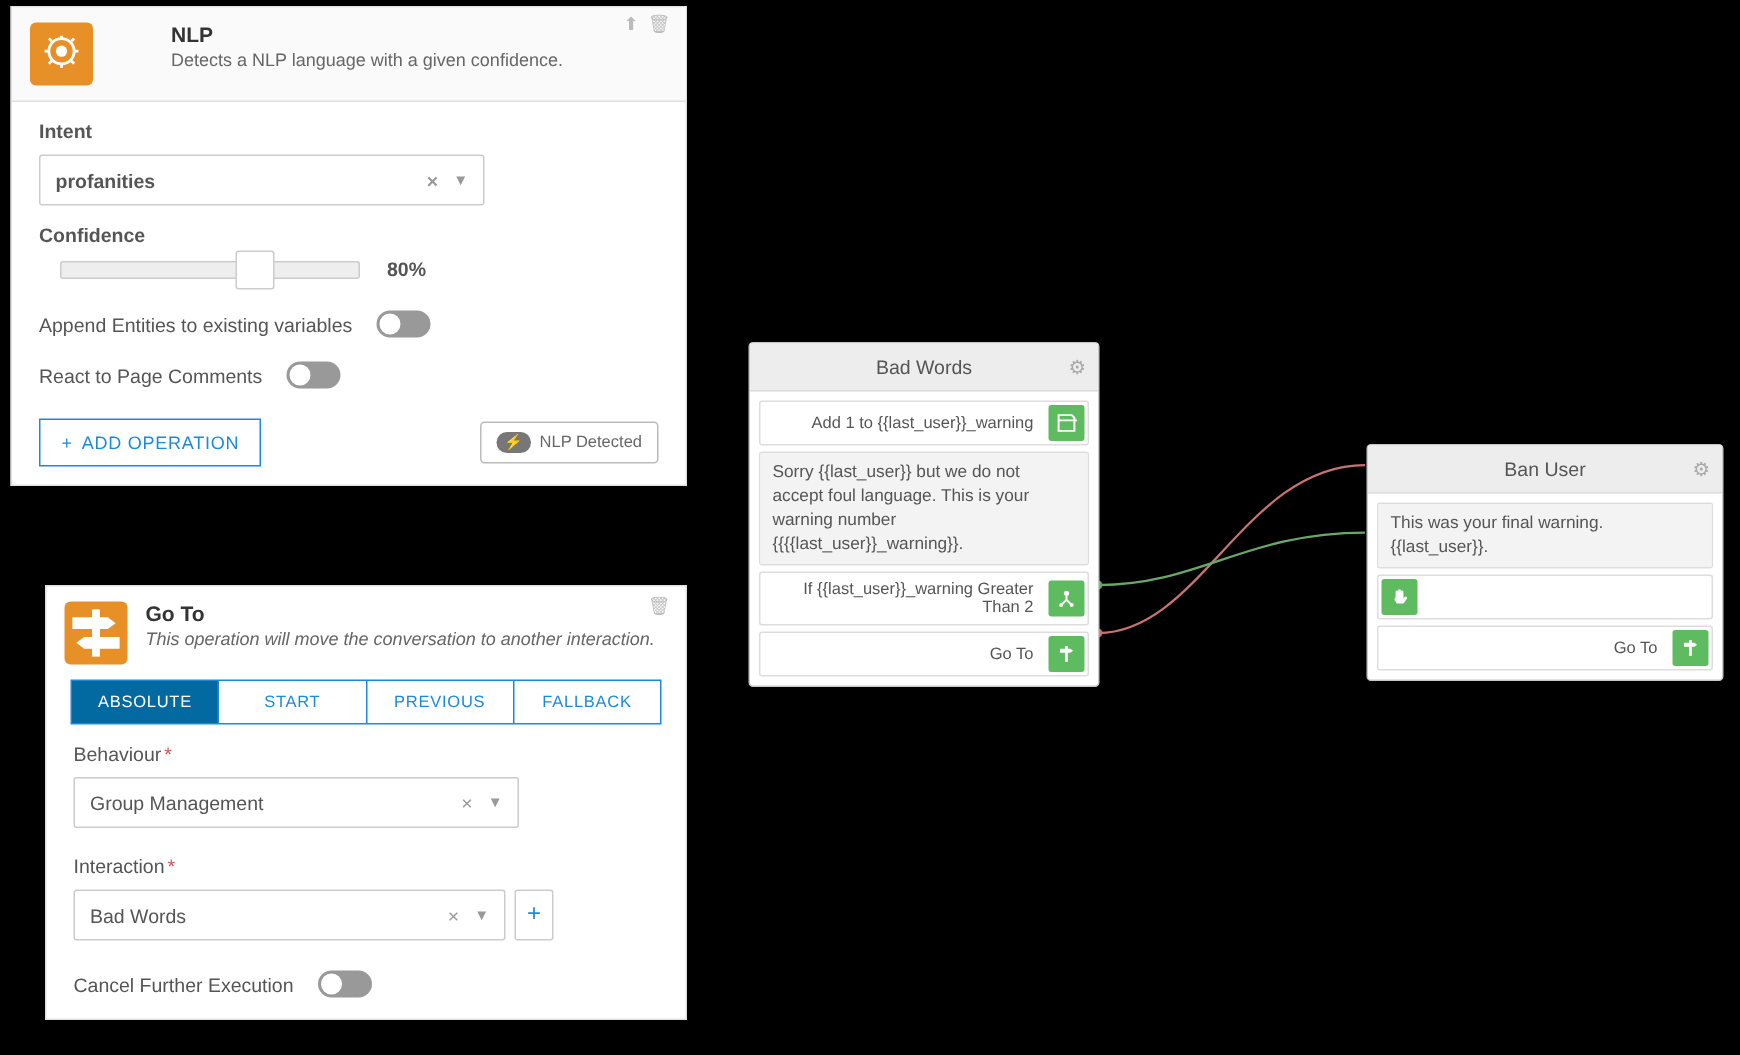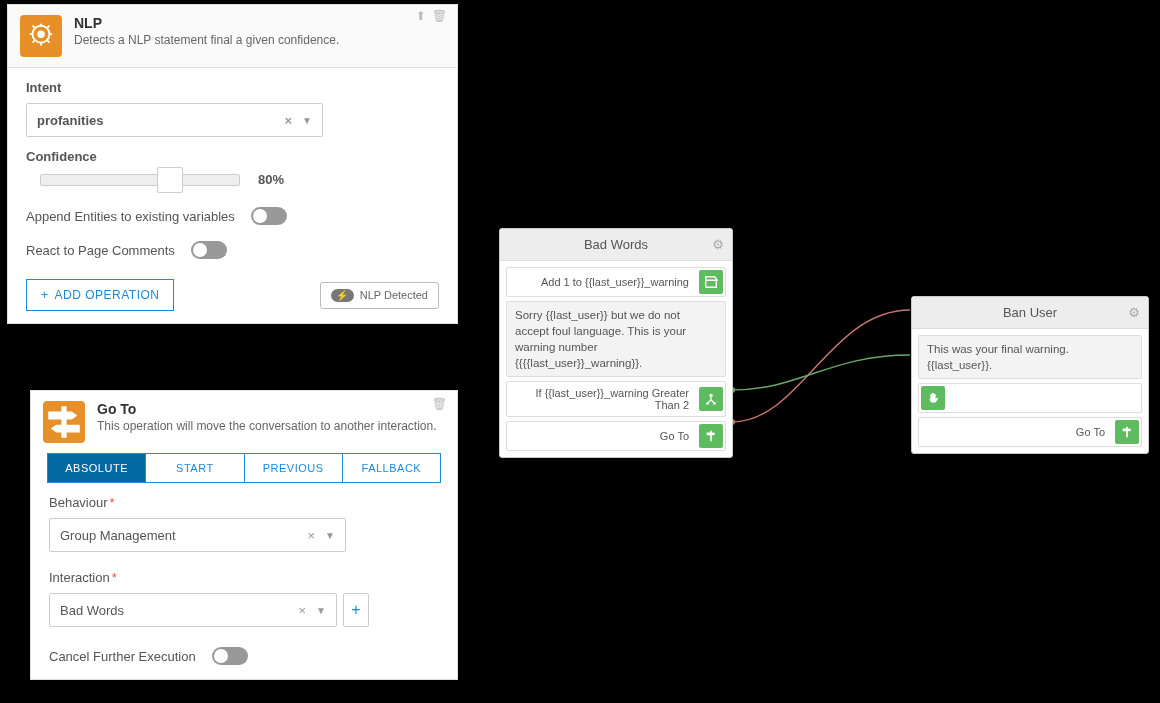--- a/index.html
+++ b/index.html
@@ -1,20 +1,20 @@
 <!DOCTYPE html>
 <html><head>
 <meta charset="utf-8">
 <style>
 * { box-sizing: border-box; margin: 0; padding: 0; font-family: Arial, Helvetica, sans-serif; }
 body { width: 1160px; height: 703px; background: #000; position: relative; overflow: hidden; }
 
 
 .left-panel { position: absolute; left: 7px; top: 4px; width: 451px; background: #fff; border: 1px solid #e0e0e0; }
-.nlp-header { display: flex; align-items: flex-start; padding: 10px 12px; background: #fafafa; border-bottom: 1px solid #e0e0e0; position: relative; }
+.nlp-header { display: flex; align-items: flex-start; padding: 10px 12px; background: #fafafa; border-bottom: 1px solid #e0e0e0; position: relative; gap: 40px; }
 .nlp-icon { width: 42px; height: 42px; background: #e89028; border-radius: 4px; display: flex; align-items: center; justify-content: center; margin-right: 12px; flex-shrink: 0; }
 .nlp-icon svg { width: 30px; height: 30px; }
 .nlp-title { font-weight: bold; font-size: 14px; color: #333; }
 .nlp-desc { font-size: 12px; color: #666; margin-top: 2px; }
 .header-actions { position: absolute; right: 10px; top: 4px; display: flex; gap: 6px; }
 .header-actions span { color: #bbb; cursor: pointer; font-size: 12px; }
 
 .section { padding: 12px 18px; font-weight: bold; }
 .field-label { font-size: 13px; color: #555; margin-bottom: 8px; }
 .required-star { color: #d9534f; margin-left: 2px; }
@@ -37,21 +37,21 @@
 .btn-row { display: flex; align-items: center; justify-content: space-between; padding: 12px 18px; }
 .add-op-btn { border: 1px solid #1c8adb; color: #1c8adb; background: #fff; padding: 8px 14px; font-size: 12px; letter-spacing: 0.5px; cursor: pointer; display: flex; align-items: center; gap: 6px; }
 .nlp-detected-btn { border: 1px solid #bbb; background: #fff; color: #666; padding: 6px 10px; font-size: 11px; border-radius: 3px; display: flex; align-items: center; gap: 6px; }
 .nlp-detected-btn .badge { background: #777; color: #fff; border-radius: 10px; padding: 1px 5px; font-size: 10px; }
 
 
 .goto-panel { position: absolute; left: 30px; top: 390px; width: 428px; background: #fff; border: 1px solid #e0e0e0; box-shadow: 0 1px 3px rgba(0,0,0,0.15); }
 .goto-header { display: flex; align-items: flex-start; padding: 10px 12px; position: relative; }
 .goto-icon { width: 42px; height: 42px; background: #e89028; border-radius: 4px; display: flex; align-items: center; justify-content: center; margin-right: 12px; flex-shrink: 0; }
 .goto-title { font-weight: bold; font-size: 14px; color: #333; }
-.goto-desc { font-size: 12px; color: #666; margin-top: 2px; line-height: 1.3; }
+.goto-desc { font-size: 12px; color: #666; margin-top: 2px; line-height: 1.3; font-style: italic; }
 .goto-delete { position: absolute; right: 10px; top: 6px; color: #bbb; cursor: pointer; font-size: 12px; }
 
 .tab-bar { display: flex; border: 1px solid #1c8adb; margin: 0 16px; }
 .tab { flex: 1; text-align: center; padding: 8px 4px; font-size: 11px; letter-spacing: 0.5px; color: #1c8adb; cursor: pointer; border-right: 1px solid #1c8adb; }
 .tab:last-child { border-right: none; }
 .tab.active { background: #0369a1; color: #fff; }
 
 .goto-section { padding: 12px 18px 6px; }
 
 .select-with-add { display: flex; align-items: center; gap: 6px; }
@@ -88,21 +88,21 @@
   <div class="nlp-header">
     <div class="nlp-icon">
       <svg viewBox="0 0 32 32">
           <circle cx="16" cy="14" r="9" fill="none" stroke="#fff" stroke-width="2"></circle>
           <circle cx="16" cy="14" r="4" fill="#fff"></circle>
           <path d="M16 3 v3 M16 23 v3 M7 14 h-3 M28 14 h-3 M9 7 l-2 -2 M23 7 l2 -2 M9 21 l-2 2 M23 21 l2 2" stroke="#fff" stroke-width="2"></path>
         </svg>
     </div>
     <div>
       <div class="nlp-title">NLP</div>
-      <div class="nlp-desc">Detects a NLP statement final a given confidence.</div>
+      <div class="nlp-desc">Detects a NLP language with a given confidence.</div>
     </div>
     <div class="header-actions">
       <span>⬆</span>
       <span>🗑</span>
     </div>
   </div>
 
   <div class="section">
     <div class="field-label">Intent</div>
     <div class="select-box">

